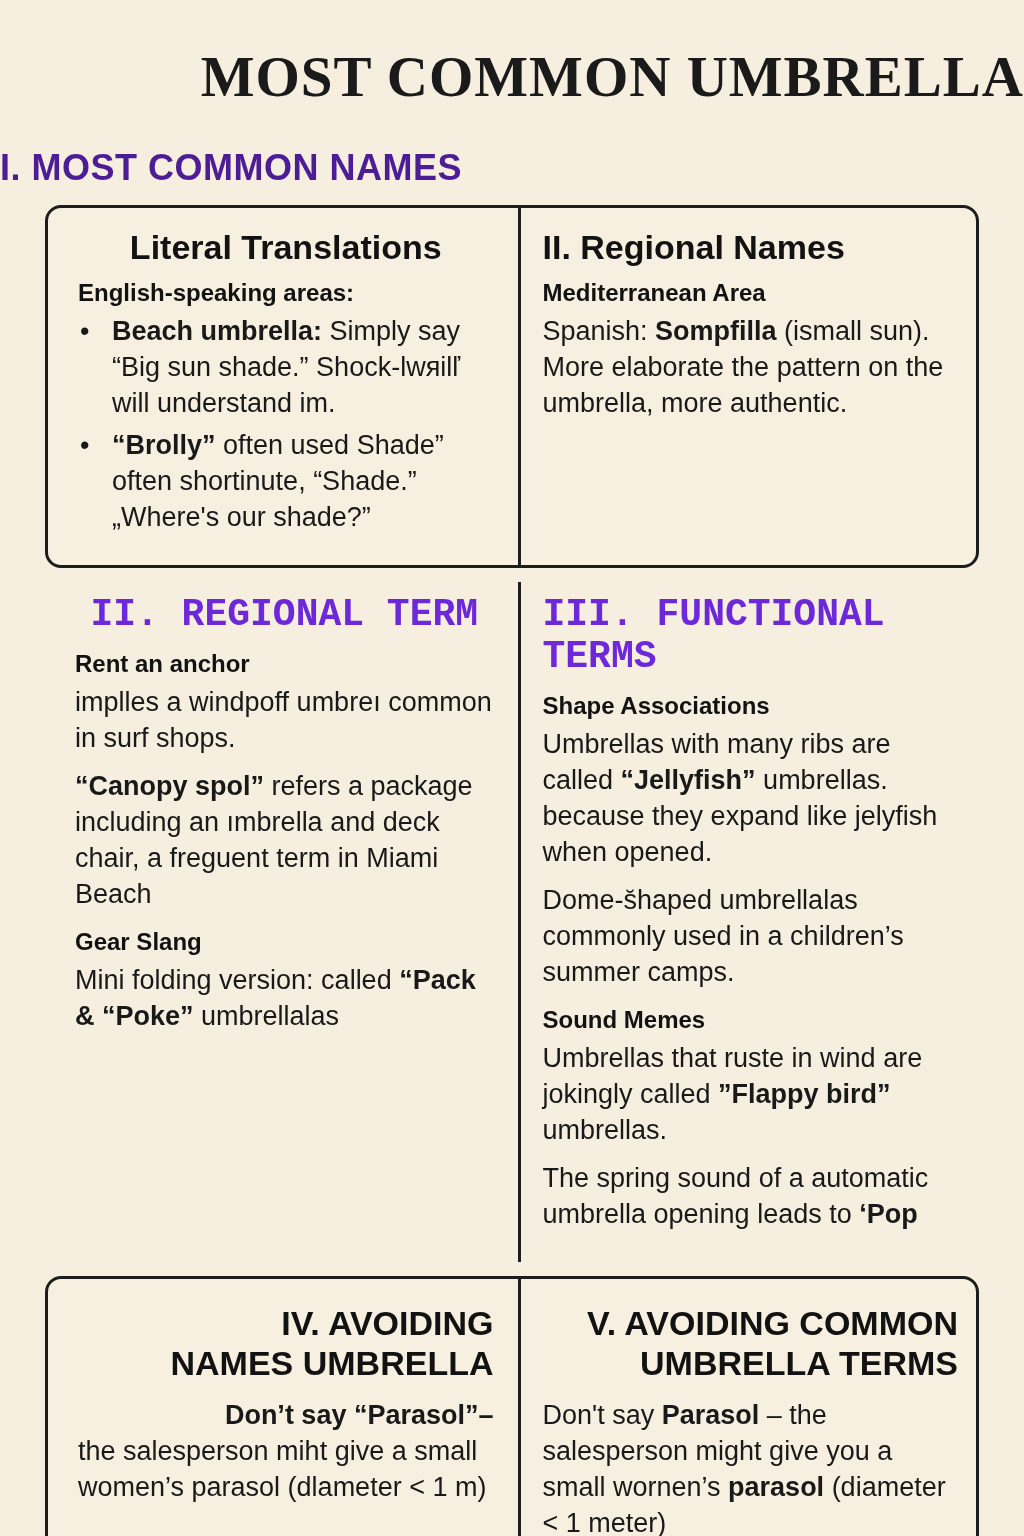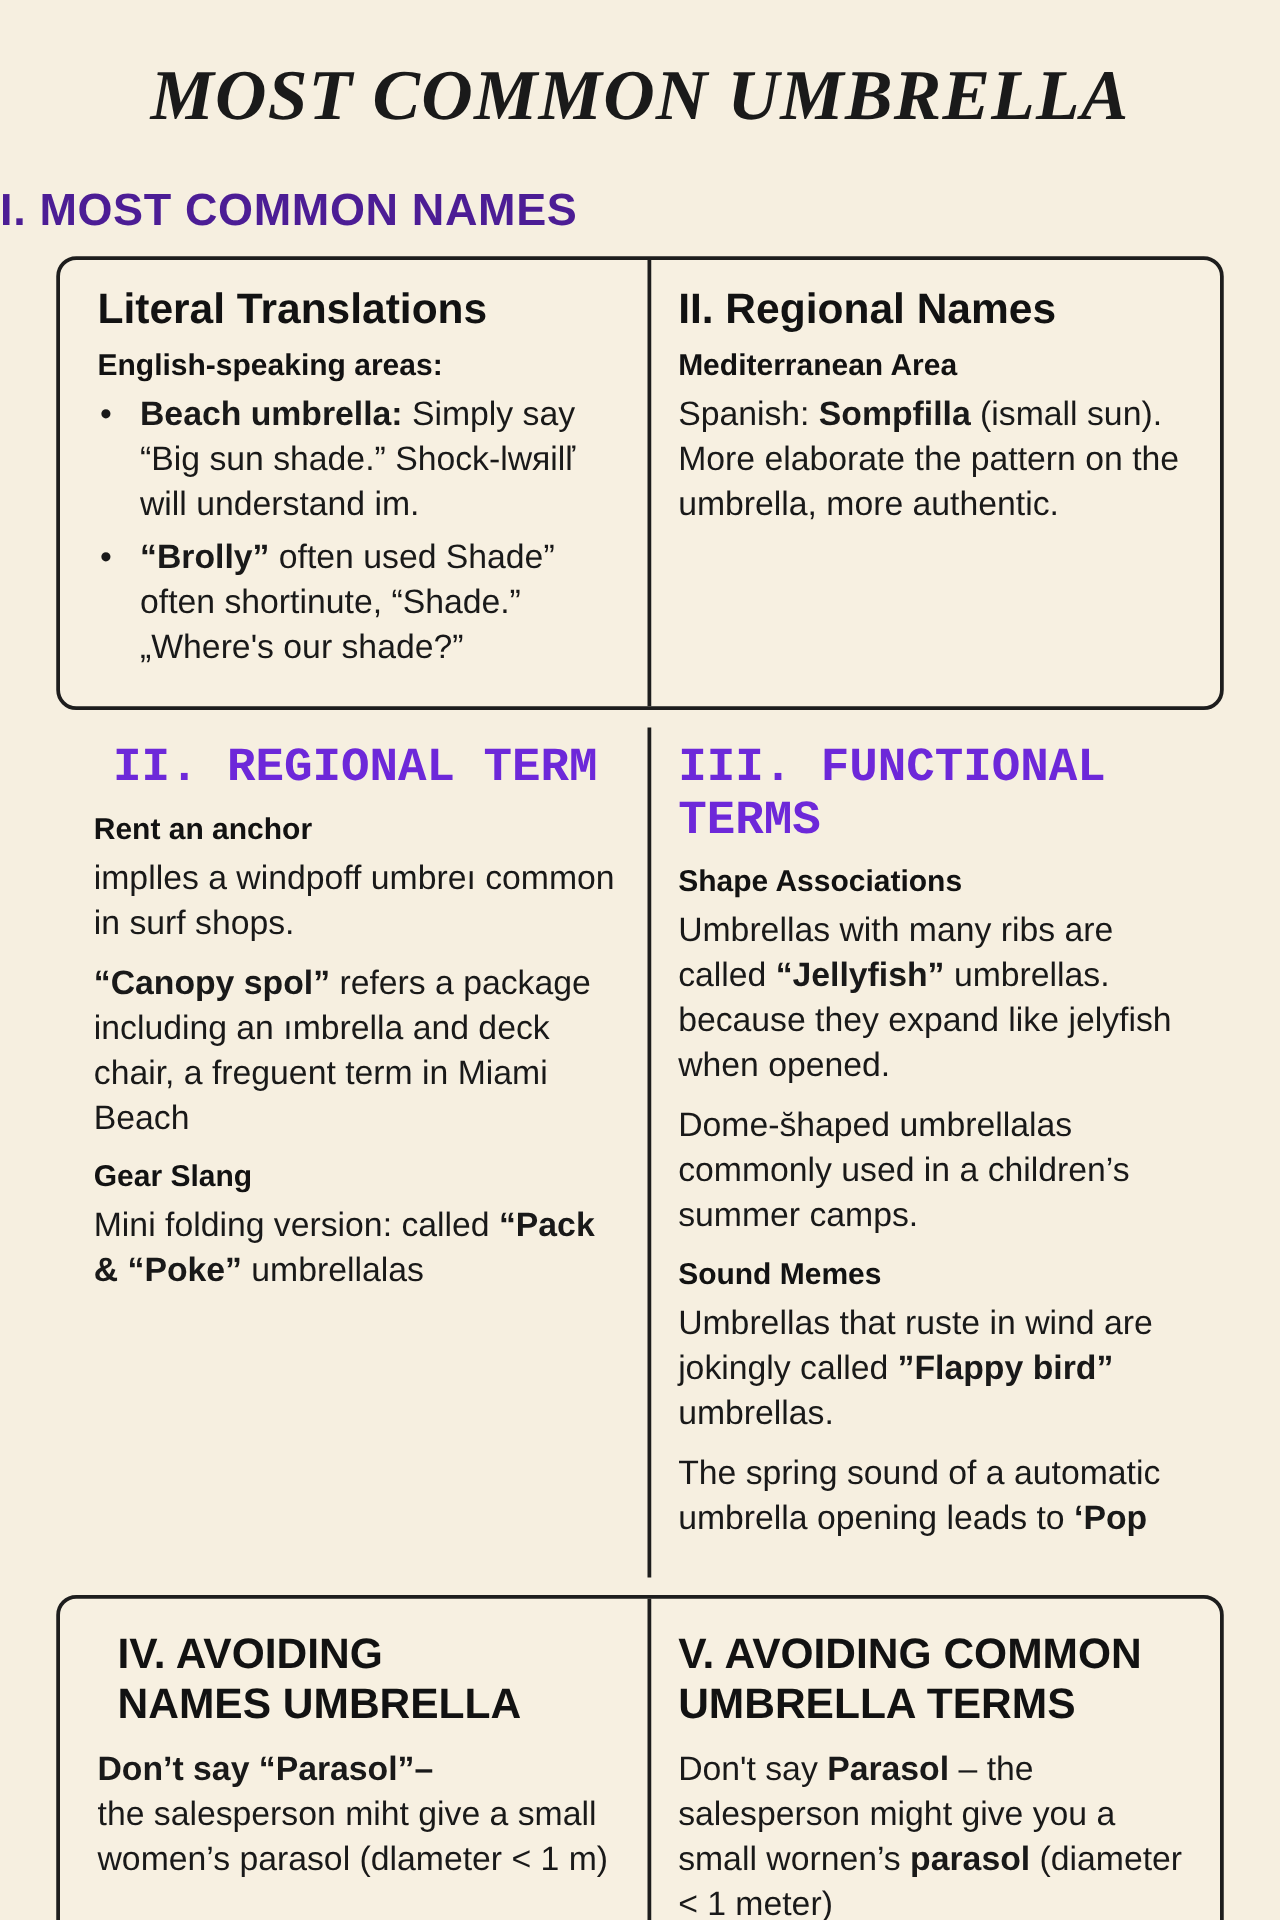--- a/index.html
+++ b/index.html
@@ -16,24 +16,23 @@
     min-height: 1536px;
     box-sizing: border-box;
     padding-top: 44px;
     overflow: hidden;
   }
   .title {
     font-family: "Liberation Serif", serif;
     font-weight: 700;
     font-size: 57px;
     letter-spacing: 1px;
-    text-align: center;
+    text-align: right;
     margin: 0 0 38px 0;
     color: #1a1a1a;
-    font-style: italic;
   }
   .subtitle {
     font-size: 36px;
     font-weight: 700;
     letter-spacing: 0.5px;
     text-align: left;
     margin: 0 0 16px 0;
     color: #4c1d95;
   }
   .twocol {
@@ -62,21 +61,21 @@
     flex: 0 0 3px;
   }
   .open-section > .col { padding-top: 8px; }
   .box-heading {
     font-size: 34px;
     font-weight: 700;
     margin: 2px 0 8px 0;
     line-height: 1.15;
     color: #121212;
   }
-  .centered { text-align: left; }
+  .centered { text-align: center; }
   .section-heading {
     font-size: 38px;
     font-weight: 700;
     margin: 4px 0 10px 0;
     line-height: 1.1;
     color: #6d28d9;
     font-family: Liberation Mono, monospace;
   }
   .section-heading.centered { text-align: center; }
   p, ul { margin: 0 0 12px 0; }
@@ -108,21 +107,21 @@
     top: 0;
   }
   .avoid-heading {
     font-size: 34px;
     font-weight: 700;
     line-height: 1.18;
     margin: 6px 0 14px 0;
     color: #121212;
   }
   .indented { padding-left: 16px; }
-  .block { display: block; }
+  .block { display: block; text-align: right; }
 </style>
 </head>
 <body>
 
 <div class="page">
 
   <h1 class="title">MOST COMMON UMBRELLA</h1>
   <h2 class="subtitle">I. MOST COMMON NAMES</h2>
 
   <div class="twocol boxed names-box">

